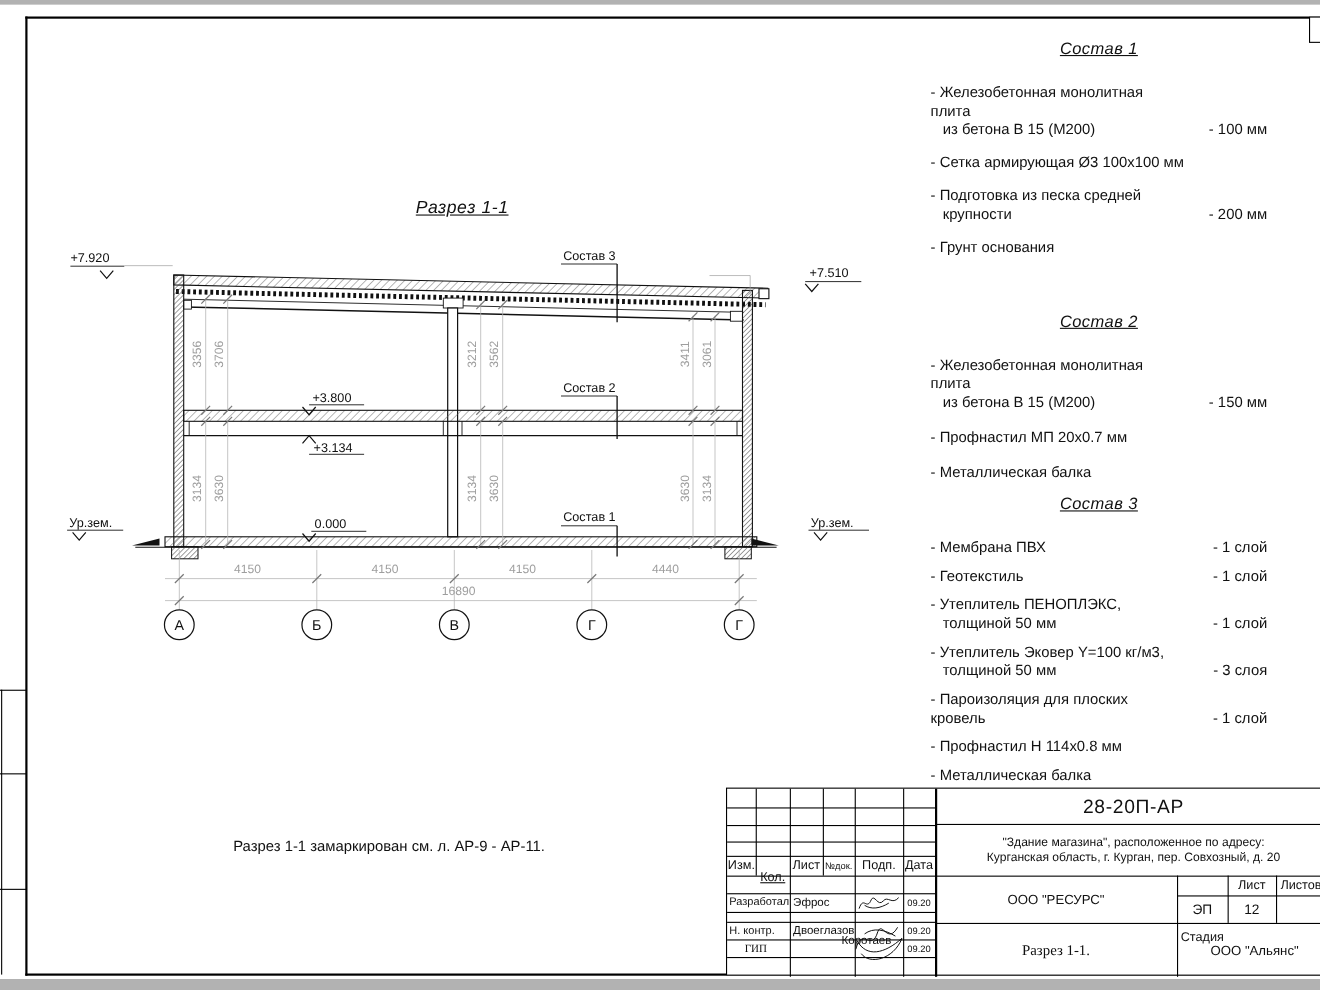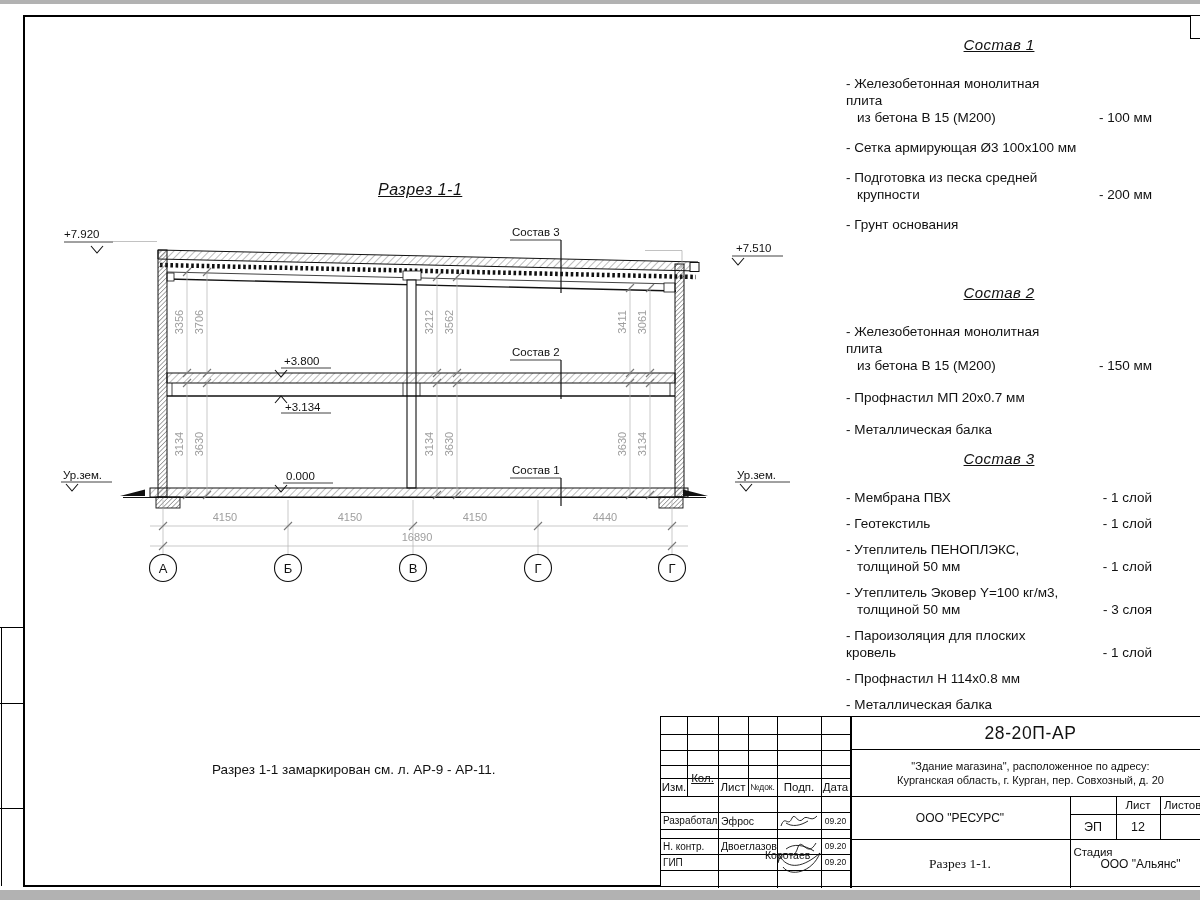--- a/index.html
+++ b/index.html
@@ -385,35 +385,35 @@
     <div class="hl" style="left:0;top:121px;width:189px;"></div>
     <div class="hl" style="left:0;top:137px;width:189px;"></div>
     <div class="hl" style="left:0;top:153px;width:189px;"></div>
 
     <div class="hl" style="left:189px;top:32px;width:361px;"></div>
     <div class="hl" style="left:189px;top:79px;width:361px;"></div>
     <div class="hl" style="left:409px;top:97px;width:141px;"></div>
     <div class="hl" style="left:189px;top:122px;width:361px;"></div>
 
     <div class="cell hdr" style="left:0;top:61px;width:26px;height:18px;">Изм.</div>
-    <div class="cell hdr" style="left:26px;top:52px;width:31px;height:18px;text-decoration:underline;">Кол.</div>
+    <div class="cell hdr" style="left:26px;top:72px;width:31px;height:18px;text-decoration:underline;">Кол.</div>
     <div class="cell hdr" style="left:57px;top:61px;width:30px;height:18px;">Лист</div>
     <div class="cell hdr-small" style="left:87px;top:61px;width:29px;height:18px;">№док.</div>
     <div class="cell hdr" style="left:116px;top:61px;width:44px;height:18px;">Подп.</div>
     <div class="cell hdr" style="left:160px;top:61px;width:29px;height:18px;">Дата</div>
 
     <div class="cell role left-align" style="left:2px;top:95px;width:55px;height:17px;">Разработал</div>
     <div class="cell pname left-align" style="left:60px;top:95px;width:56px;height:17px;">Эфрос</div>
     <div class="cell pdate" style="left:160px;top:95px;width:29px;height:17px;">09.20</div>
 
     <div class="cell role left-align" style="left:2px;top:121px;width:55px;height:16px;">Н. контр.</div>
     <div class="cell pname left-align" style="left:60px;top:121px;width:58px;height:16px;">Двоеглазов</div>
     <div class="cell pdate" style="left:160px;top:121px;width:29px;height:16px;">09.20</div>
 
-    <div class="cell role left-align" style="left:2px;top:137px;width:55px;height:16px;">ГИП</div>
+    <div class="cell role left-align" style="left:16px;top:137px;width:55px;height:16px;font-family:Liberation Serif, serif;">ГИП</div>
     <div class="cell pname left-align" style="left:60px;top:130px;width:58px;height:16px;padding-left:44px;">Коротаев</div>
     <div class="cell pdate" style="left:160px;top:137px;width:29px;height:16px;">09.20</div>
 
     <svg class="sig" style="left:117px;top:94px;" width="42" height="20" viewBox="0 0 42 20">
       <path d="M3,15 C7,3 10,17 14,7 C17,1 20,14 25,8 C29,3 33,12 39,5 M8,12 C14,16 22,15 30,10" fill="none" stroke="#111" stroke-width="0.9"></path>
     </svg>
     <svg class="sig" style="left:113px;top:118px;" width="50" height="40" viewBox="0 0 50 40">
       <path d="M4,28 C10,6 18,32 24,12 C28,2 33,24 42,8 M5,20 C14,36 30,32 46,18 C38,38 16,42 9,32 M12,14 C20,8 30,10 40,16" fill="none" stroke="#111" stroke-width="0.9"></path>
     </svg>
 

